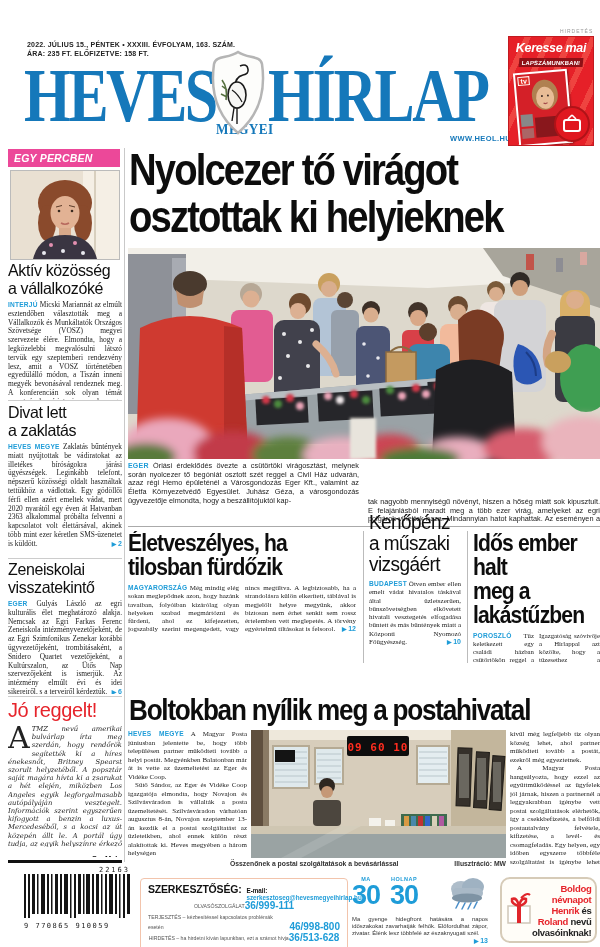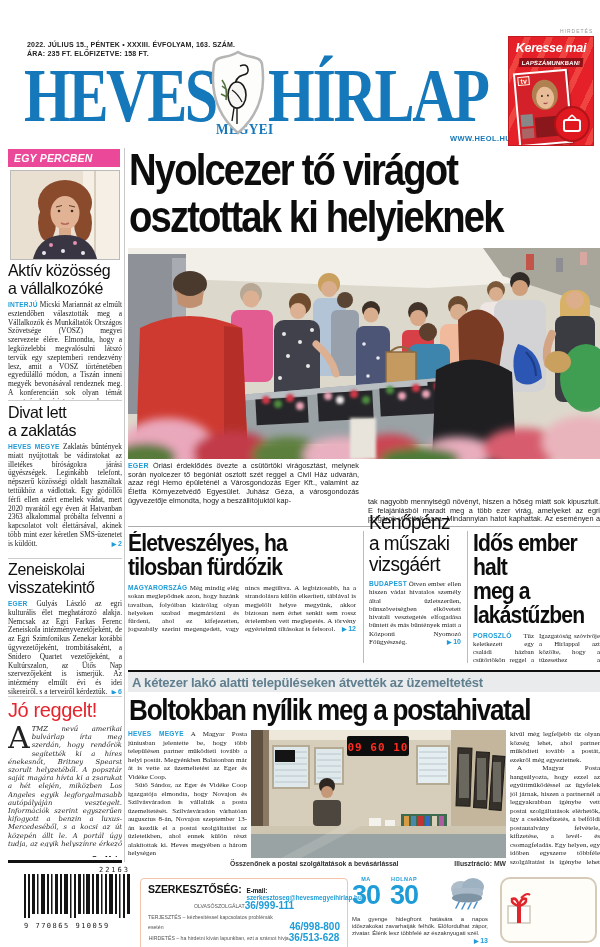--- a/index.html
+++ b/index.html
@@ -379,36 +379,35 @@
       <span class="pgref">12</span>
     </div>
   </div>
   <div class="abs vrule" style="left:363px;top:531px;height:132px;background:#bbb;"></div>
   <div class="abs" style="left:369px;top:512px;width:92px;height:134px;overflow:hidden;">
     <div class="art-title light">Kenőpénz
 a műszaki
 vizsgáért</div>
     <div class="body" style="font-size:7px;line-height:8.3px;">
       <span class="kick">BUDAPEST</span>
-      <span>Ötven ember ellen hiszen vádat hivatalos személy által üzletszerűen, bűnszövetségben elkövetett hivatali vesztegetés elfogadása bűntett és más bűntények miatt a Központi Nyomozó Főügyészség.</span>
+      <span>Ötven ember ellen emelt vádat hivatalos táskával által üzletszerűen, bűnszövetségben elkövetett hivatali vesztegetés elfogadása bűntett és más bűntények miatt a Központi Nyomozó Főügyészség.</span>
       <span class="pgref">10</span>
     </div>
   </div>
   <div class="abs vrule" style="left:467px;top:531px;height:132px;background:#bbb;"></div>
   <div class="abs" style="left:473px;top:531px;width:127px;height:134px;overflow:hidden;">
     <div class="art-title">Idős ember halt
 meg a lakástűzben</div>
     <div class="body cols2" style="font-size:6.8px;line-height:8px;column-gap:5px;">
       <span class="kick">POROSZLÓ</span>
       <span>Tűz keletkezett egy családi házban csütörtökön reggel a településen, a Hősök útján. Egy százhatvan négyzetméteres lakóház egyik szobájában csaptak fel a lángok. Nagy Csaba, a Heves Megyei Katasztrófavédelmi Igazgatóság szóvivője a Hírlappal azt közölte, hogy a tüzesethez a tiszafüredi és a mezőkövesdi hivatásos tűzoltókat riasztották. Tizenkét szakember két technikai eszközzel kezdte meg a lángok elfojtását.</span>
       
     </div>
   </div>
 
-  <div class="abs strap">A kétezer lakó alatti településeken átvették az üzemeltetést</div>
   <div class="abs headline2">Boltokban nyílik meg a postahivatal</div>
 
   <div class="abs" style="left:128px;top:730px;width:119px;height:136px;overflow:hidden;">
     <div class="body" style="font-size:7px;line-height:8.5px;">
       <span class="kick">HEVES MEGYE</span>
       <span>A Magyar Posta júniusban jelentette be, hogy több településen partner működteti tovább a helyi postát. Megyénkben Balatonban már át is vette az üzemeltetést az Eger és Vidéke Coop.</span>
       <span style="display:block;text-indent:7px;">Sütő Sándor, az Eger és Vidéke Coop igazgatója elmondta, hogy Novajon és Szilvásváradon is vállalták a posta üzemeltetését. Szilvásváradon várhatóan augusztus 8-án, Novajon szeptember 13-án kezdik el a postai szolgáltatást az üzleteikben, ahol ennek külön részt alakítottak ki. Heves megyében a három helységen</span>
     </div>
   </div>
 
@@ -524,15 +523,23 @@
 
   <div class="abs ndbox">
     <div style="flex:0 0 26px;">
       <svg width="26" height="36" viewBox="0 0 26 36">
         <rect x="2" y="16" width="22" height="17" fill="#fff" stroke="#cfc6b8" stroke-width="1.5"></rect>
         <rect x="11" y="16" width="4" height="17" fill="#e0262c"></rect>
         <path d="M13,16 q-8,-2 -7,-7 q5,-2 7,7 q2,-9 7,-7 q1,5 -7,7" fill="none" stroke="#e0262c" stroke-width="2.5"></path>
         <path d="M15,8 q6,-6 9,-3" stroke="#e0262c" stroke-width="2" fill="none"></path>
       </svg>
     </div>
+    <div class="nd-text">
+      <div><span class="nd-red">Boldog névnapot</span></div>
+      <div><span class="nd-red">Henrik</span>
+        <span>és</span></div>
+      <div><span class="nd-red">Roland</span>
+        <span>nevű</span></div>
+      <div><span>olvasóinknak!</span></div>
+    </div>
   </div>
 
 </div>
 
 </body></html>

